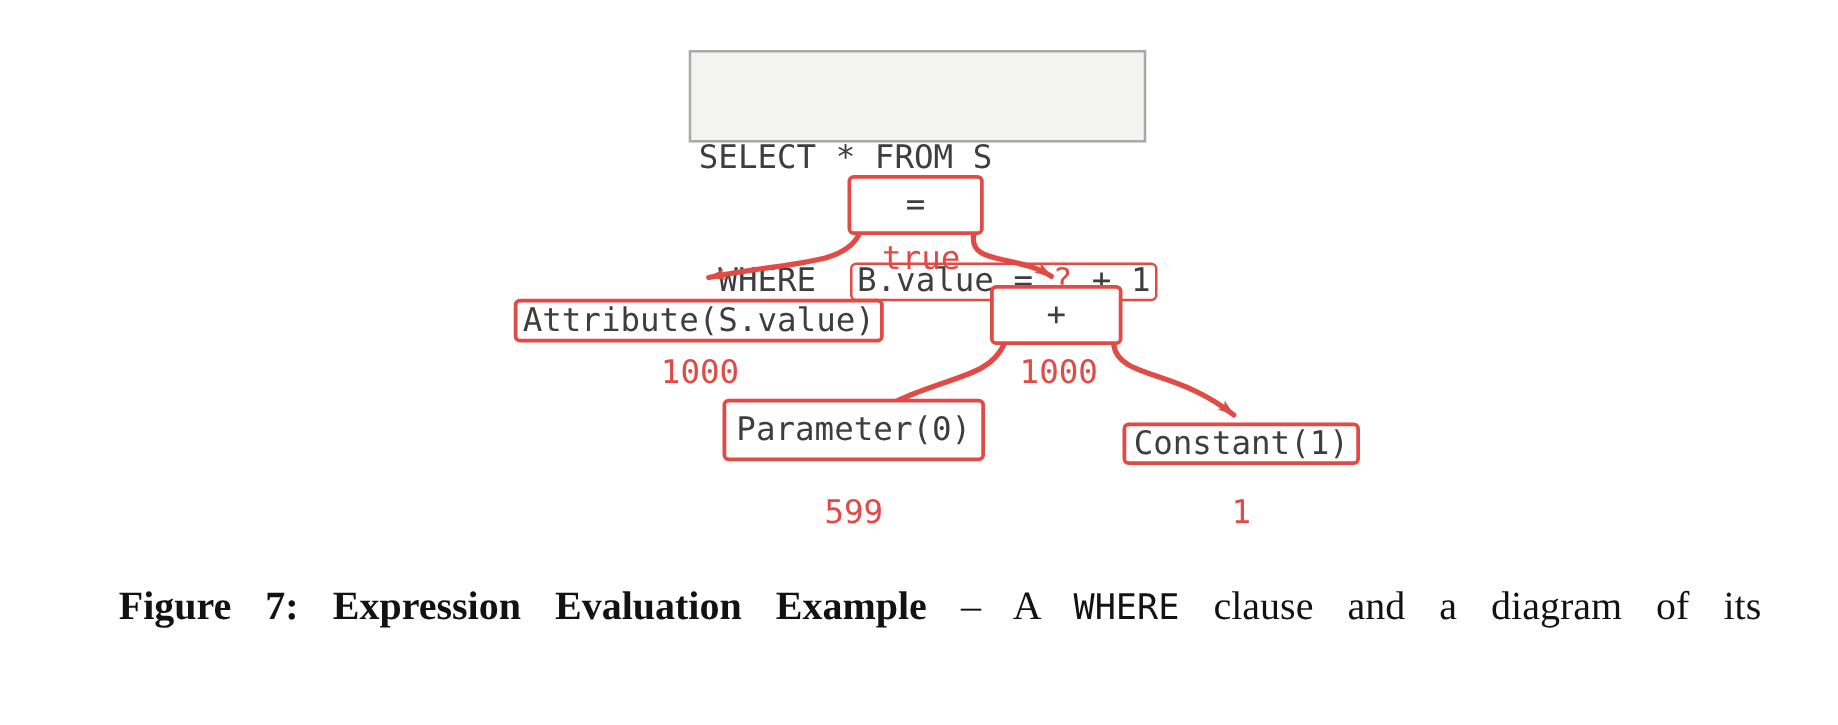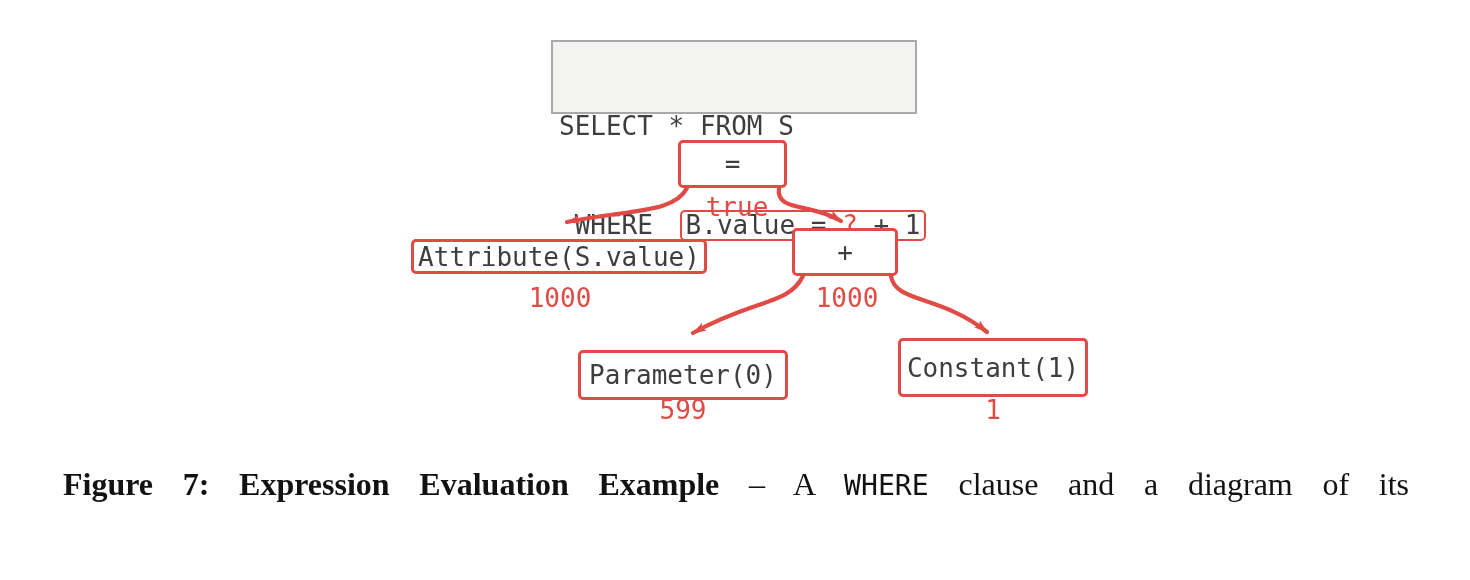--- a/index.html
+++ b/index.html
@@ -16,39 +16,39 @@
   .param-q{color:#e14b46;}
 
   
   .tree-node{position:absolute;box-sizing:border-box;background:#ffffff;
              border:3px solid #e14b46;border-radius:5px;color:#3e3e3e;
              font-size:26px;display:flex;align-items:center;justify-content:center;
              white-space:pre;z-index:2;}
   .node-eq   {left:678px;top:140px;width:109px;height:48px;}
   .node-attr {left:411px;top:228px;width:296px;height:35px;margin-top:11px;}
   .node-plus {left:792px;top:228px;width:106px;height:48px;}
-  .node-param{left:578px;top:350px;width:210px;height:50px;}
-  .node-const{left:898px;top:338px;width:190px;height:59px;}
+  .node-param{left:578px;top:319px;width:210px;height:50px;}
+  .node-const{left:898px;top:338px;width:190px;height:34px;}
 
   .result-label{position:absolute;color:#e14b46;font-size:26px;line-height:26px;
                 transform:translateX(-50%);z-index:3;white-space:pre;}
   .lbl-true {left:737px;top:194px;}
   .lbl-1000a{left:560px;top:285px;}
   .lbl-1000p{left:847px;top:285px;}
   .lbl-999  {left:683px;top:397px;}
   .lbl-1    {left:993px;top:397px;}
 
   #edges{position:absolute;left:0;top:0;z-index:1;}
   #edges path.edge{stroke:#e14b46;stroke-width:4.2;fill:none;stroke-linecap:round;}
 
   
   .caption{position:absolute;left:63px;top:461px;width:1346px;color:#121212;
            font-family:"Liberation Serif",serif;font-size:32px;line-height:46px;}
   .cap-line1{text-align:justify;text-align-last:justify;}
-  .cap-bold{font-weight:bold;}
+  .cap-bold{font-weight:bold;margin-left:32px;}
   .cap-mono{font-family:"DejaVu Sans Mono",monospace;font-size:0.88em;}
 </style>
 </head>
 <body>
 
 <div id="page">
 
   <div class="code-box">
     <div class="code-line">SELECT * FROM S</div>
     <div class="code-line"><span> WHERE </span><span class="pred-box"><span>B.value = </span><span class="param-q">?</span><span> + 1</span></span></div>

